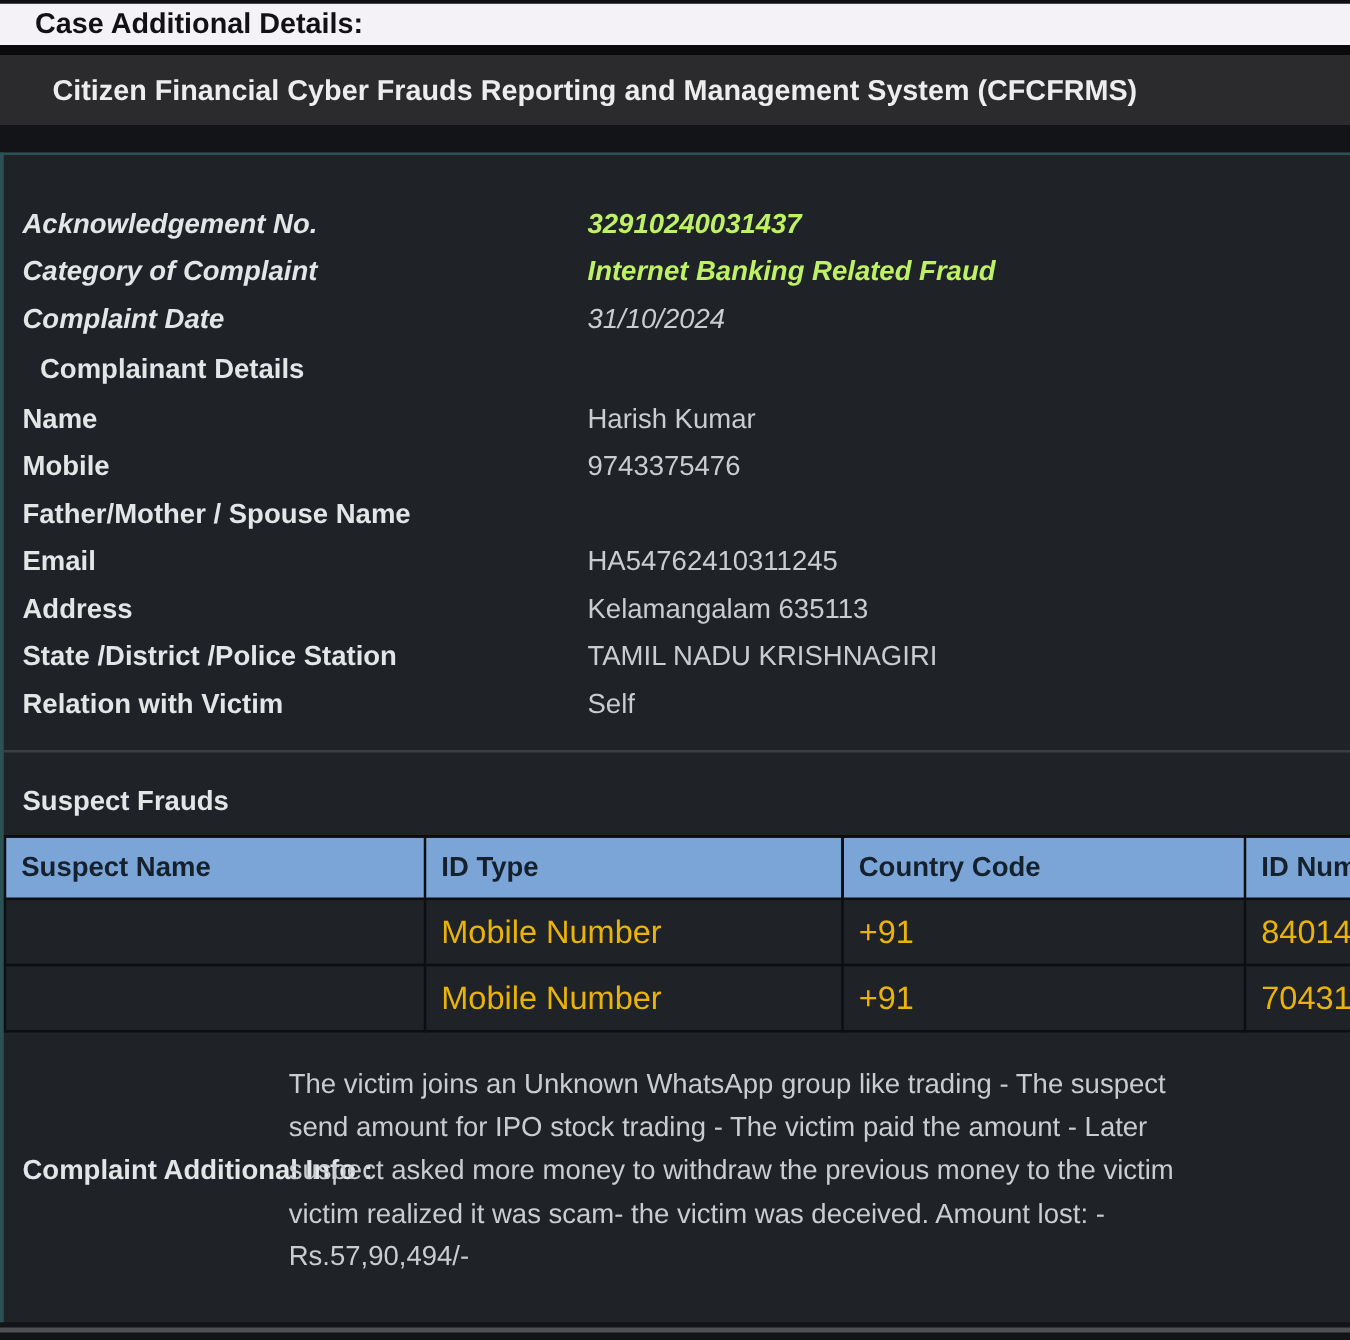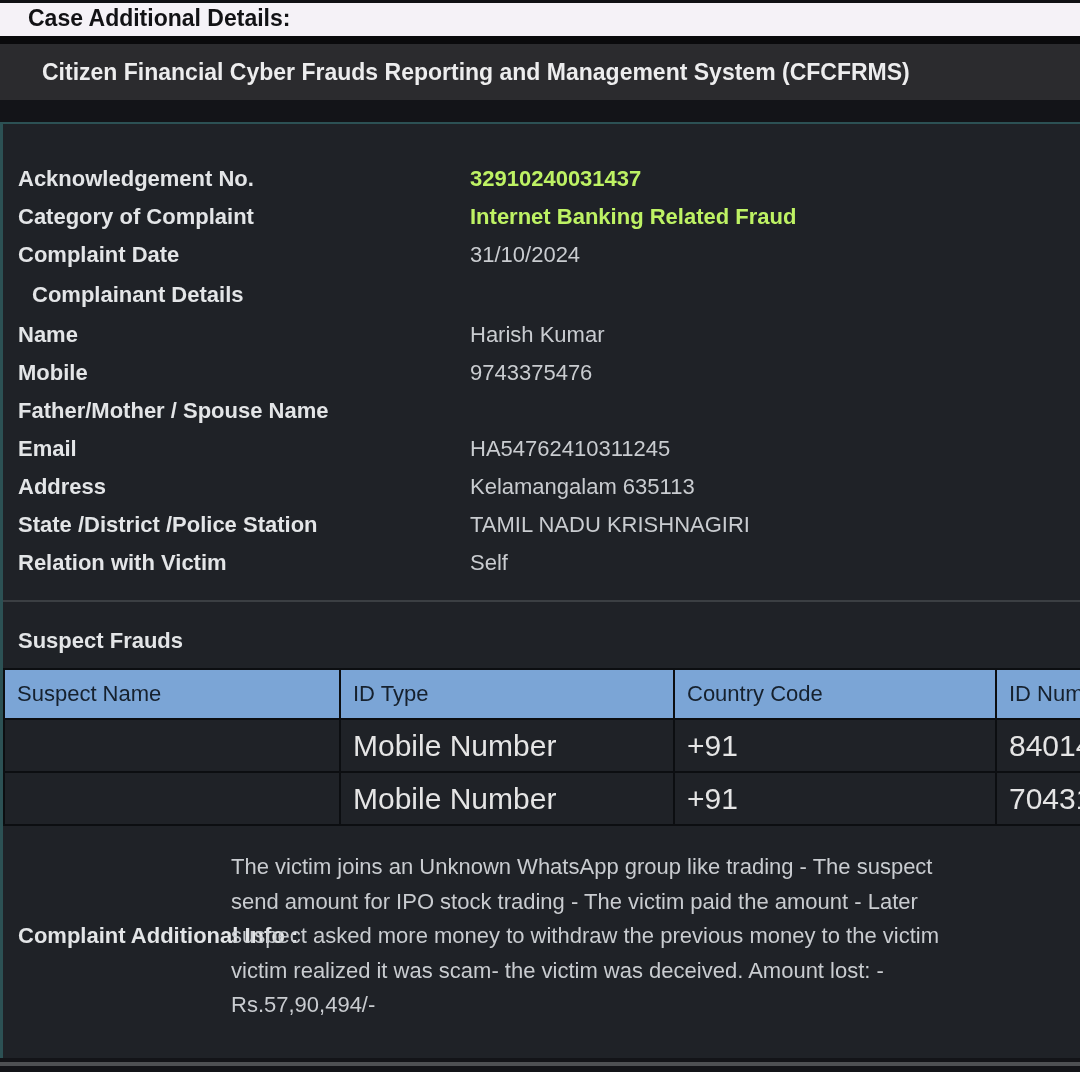--- a/index.html
+++ b/index.html
@@ -35,21 +35,21 @@
   .panel {
     position:absolute; top:122px; left:0; width:1080px; height:936px;
     background:#1f2227;
     border-top:2px solid #2c5154;
     border-left:3px solid #2c5154;
     box-sizing:border-box;
     overflow:hidden;
   }
 
   .details { display:grid; grid-template-columns:467px auto; }
-  .details.first { margin-top:36px; }
+  .details.first { margin-top:36px;font-style:italic; }
   .d-label {
     padding-left:15px; height:38px; line-height:38px;
     font-weight:bold; font-size:22px; color:#e3e5e7; white-space:nowrap;
   }
   .d-value {
     font-size:22px; color:#c9ccd0; height:38px; line-height:38px; white-space:nowrap;
   }
   .d-value.bold { font-weight:bold; color:#bef264; }
 
   .sub-heading {
@@ -62,26 +62,26 @@
   .suspect-heading {
     margin:26px 0 0 15px; font-size:22px; font-weight:bold; color:#e3e5e7;
     height:26px; line-height:26px; white-space:nowrap;
   }
 
   table.suspect-table {
     margin-top:14px; border-collapse:collapse; table-layout:fixed; width:1360px;
   }
   table.suspect-table th {
     background:#7ba5d6; color:#16212e;
-    font-size:22px; font-weight:normal; text-align:left;
+    font-size:22px; font-weight:bold; text-align:left;
     padding:0 0 0 12px; height:48px;
     border:2px solid #0c0e11; white-space:nowrap; overflow:hidden;
   }
   table.suspect-table td {
-    font-size:30px; color:#e5e5e5;
+    font-size:26px; color:#eab308;
     padding:0 0 0 12px; height:51px;
     border:2px solid #0c0e11; white-space:nowrap; overflow:hidden;
   }
 
   .complaint-block {
     display:grid; grid-template-columns:228px auto;
     margin-top:24px; align-items:center;
   }
   .c-label {
     padding-left:15px; font-size:22px; font-weight:bold; color:#e3e5e7;

